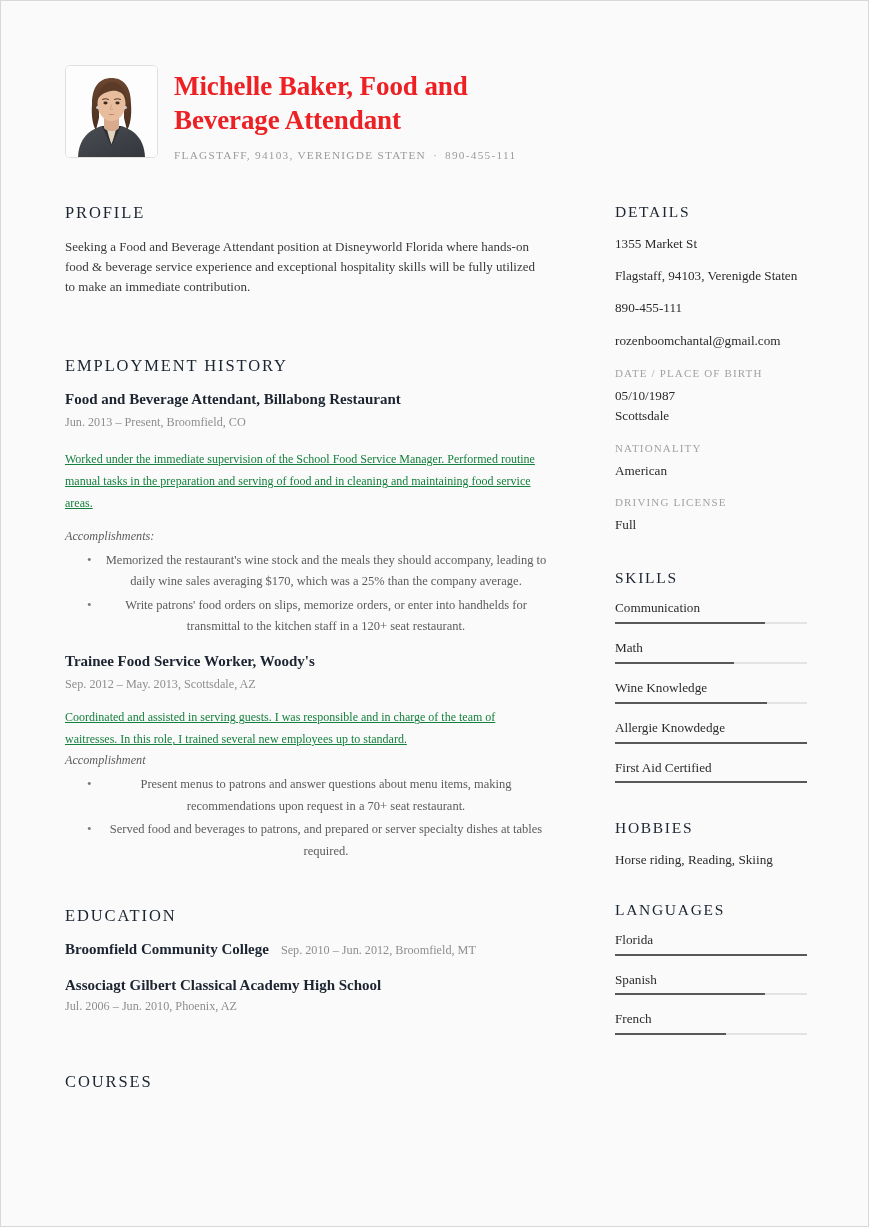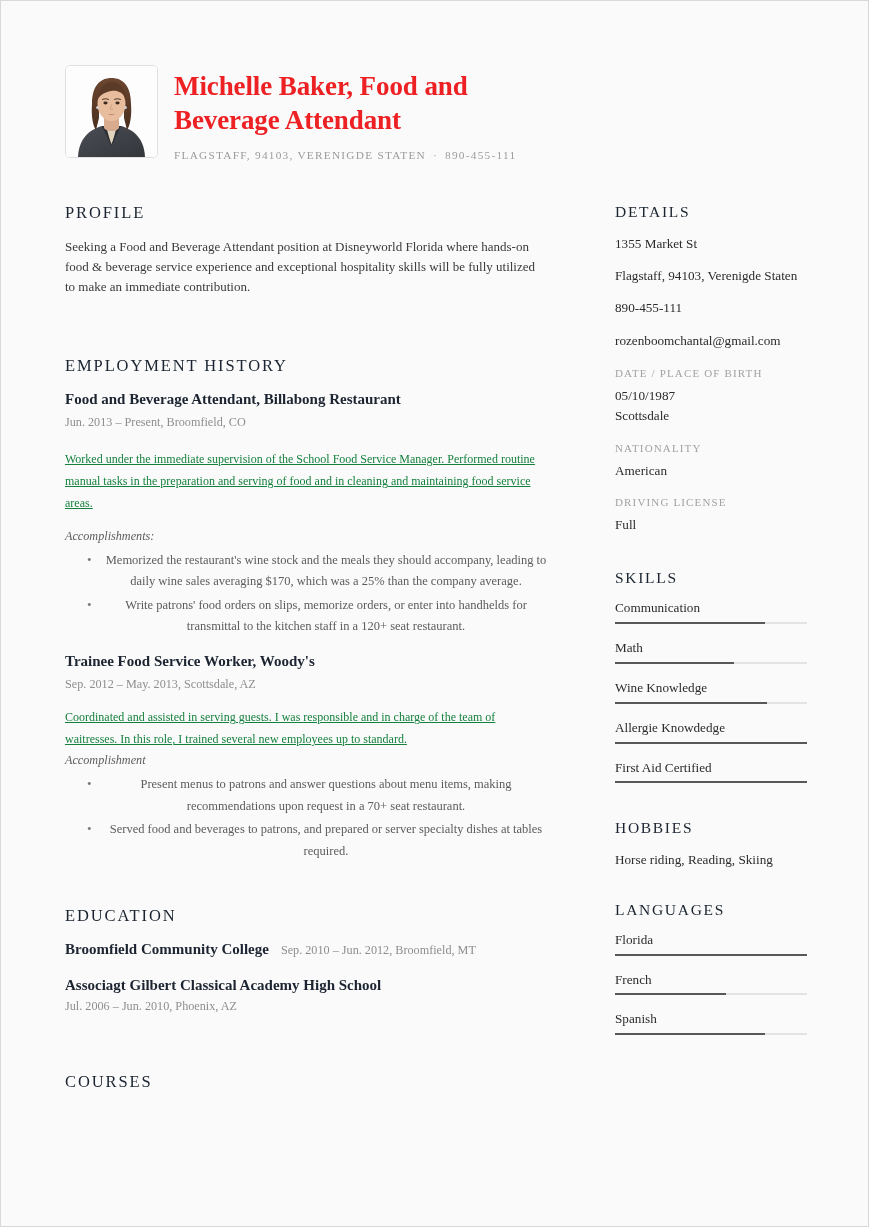--- a/index.html
+++ b/index.html
@@ -406,29 +406,29 @@
 
         <div class="side-block" style="margin-top:30px">
           <h2 class="section-h side">LANGUAGES</h2>
           <div class="rated">
             <p class="rated-name">Florida</p>
             <div class="bar-track">
                 <div class="bar-fill" style="width: 100%;"></div>
               </div>
           </div>
           <div class="rated">
+            <p class="rated-name">Spanish</p>
+            <div class="bar-track">
+                <div class="bar-fill" style="width: 78%;"></div>
+              </div>
+          </div>
+          <div class="rated">
             <p class="rated-name">French</p>
             <div class="bar-track">
                 <div class="bar-fill" style="width: 58%;"></div>
-              </div>
-          </div>
-          <div class="rated">
-            <p class="rated-name">Spanish</p>
-            <div class="bar-track">
-                <div class="bar-fill" style="width: 78%;"></div>
               </div>
           </div>
         </div>
 
       </div>
     </div>
   </div>
 </div>
 
 </body></html>

